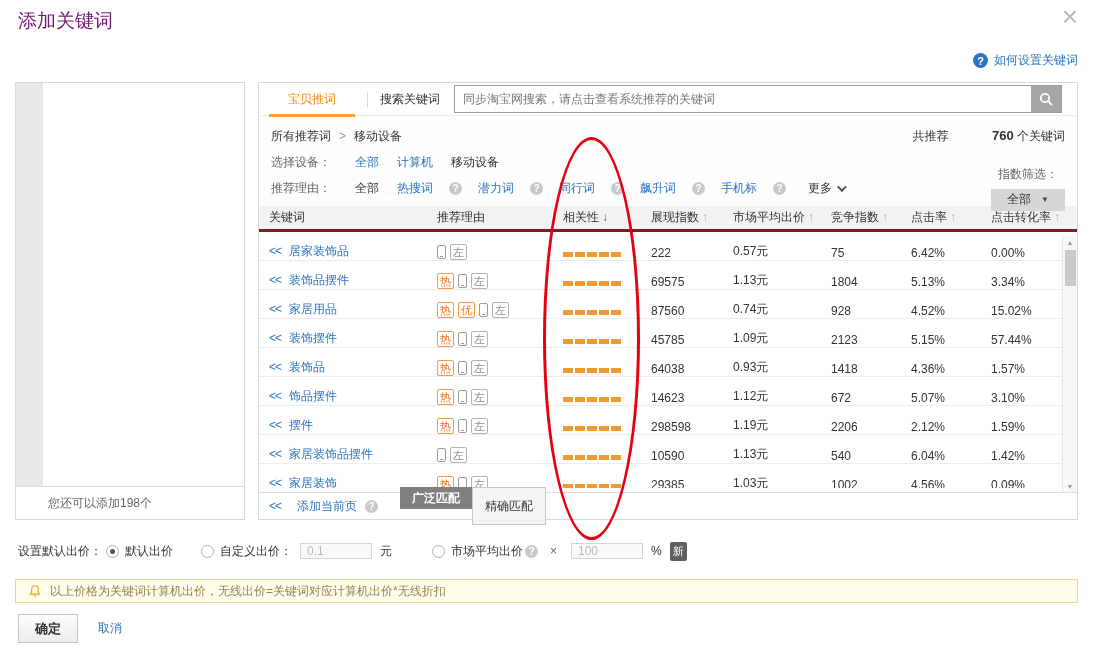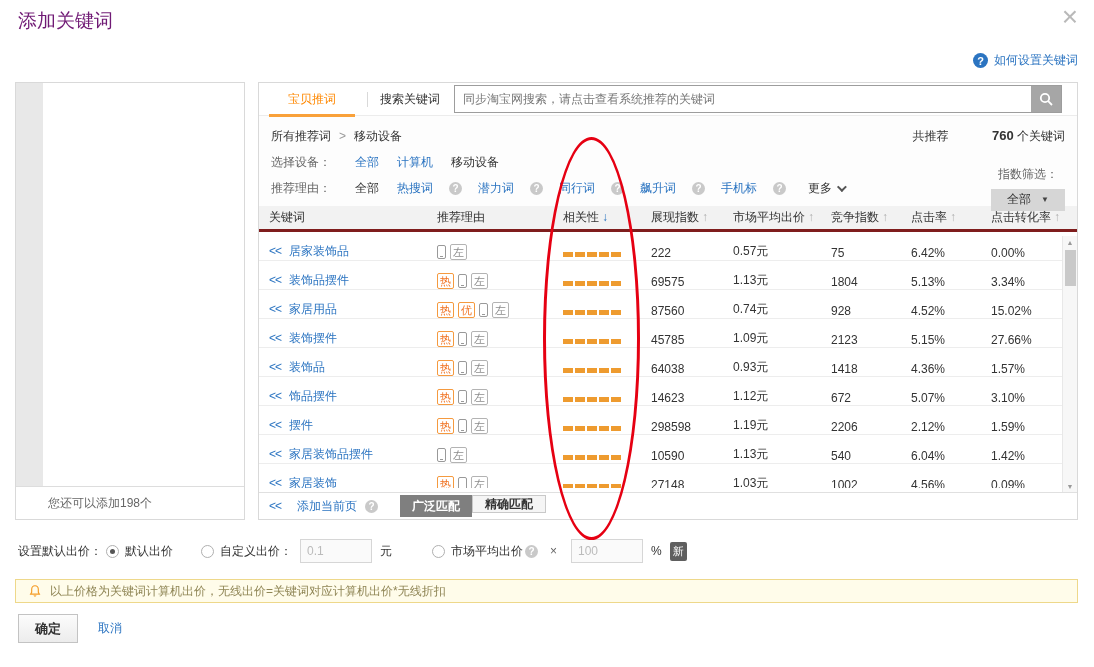--- a/index.html
+++ b/index.html
@@ -65,26 +65,26 @@
   .bar { width:10px; height:5px; background:#ee9b2f; display:inline-block; }
 
   .scrollbar { position:absolute; right:0; top:153px; width:15px; height:256px; background:#f7f7f7; border-left:1px solid #e8e8e8; }
   .sb-up, .sb-down { height:12px; display:flex; align-items:center; justify-content:center; font-size:7px; color:#999; cursor:pointer; }
   .sb-down { position:absolute; bottom:0; left:0; right:0; }
   .sb-thumb { width:11px; height:36px; background:#c9c9c9; margin:2px auto; cursor:pointer; }
 
   .table-footer { position:absolute; left:0; right:0; bottom:0; height:27px; border-top:1px solid #e0e0e0; background:#fff; display:flex; align-items:center; padding-left:10px; gap:8px; }
   .match-btns { display:flex; margin-left:14px; }
   .btn-broad { height:22px; padding:0 12px; background:#7f7f7f; color:#fff; font-weight:bold; display:flex; align-items:center; cursor:pointer; }
-  .btn-exact { height:18px; padding:0 12px; background:#f5f5f5; border:1px solid #c9c9c9; color:#333; font-weight:bold; display:flex; align-items:center; cursor:pointer; }
+  .btn-exact { height:38px; padding:0 12px; background:#f5f5f5; border:1px solid #c9c9c9; color:#333; font-weight:normal; display:flex; align-items:center; cursor:pointer; }
 
   .bid-row { position:absolute; left:18px; top:536px; right:16px; height:30px; display:flex; align-items:center; }
   .radio { width:13px; height:13px; border:1px solid #b0b0b0; border-radius:50%; background:#fff; position:relative; display:inline-block; margin-right:6px; flex:none; cursor:pointer; }
   .radio.on::after { content:""; position:absolute; left:3px; top:3px; right:3px; bottom:3px; border-radius:50%; background:#555; }
-  .bid-input { width:72px; height:24px; border:1px solid #d6d6d6; background:#fafafa; color:#bbb; padding:0 6px; font-size:12px; font-family:inherit; margin-left:8px; }
+  .bid-input { width:72px; height:16px; border:1px solid #d6d6d6; background:#fafafa; color:#bbb; padding:0 6px; font-size:12px; font-family:inherit; margin-left:8px; }
   .new-badge { background:#5f5f5f; color:#fff; font-size:11px; padding:2px 3px; border-radius:2px; margin-left:8px; }
 
   .warning-bar { position:absolute; left:15px; right:16px; top:579px; height:24px; border:1px solid #eed88a; background:#fffcea; display:flex; align-items:center; gap:8px; padding-left:12px; color:#8f8555; }
 
   .actions { position:absolute; left:18px; top:614px; display:flex; align-items:center; gap:20px; }
   .confirm-btn { width:60px; height:29px; border:1px solid #c3c3c3; background:linear-gradient(#fcfcfc,#ececec); color:#333; font-weight:bold; font-size:13px; cursor:pointer; display:flex; align-items:center; justify-content:center; }
 
   .red-ellipse { position:absolute; left:543px; top:137px; width:97px; height:403px; border:3px solid #e60012; border-radius:50%; pointer-events:none; z-index:50; }
 </style>
 </head>
@@ -258,21 +258,21 @@
               <span class="bar"></span>
               <span class="bar"></span>
               <span class="bar"></span>
               <span class="bar"></span>
               <span class="bar"></span>
             </span></div>
           <div class="cell c3">45785</div>
           <div class="cell c4">1.09元</div>
           <div class="cell c5">2123</div>
           <div class="cell c6">5.15%</div>
-          <div class="cell c7">27.66%</div>
+          <div class="cell c7">57.44%</div>
         </div>
         <div class="tr">
           <div class="cell c0"><span class="addp">&lt;&lt;</span><span class="kw">装饰品</span></div>
           <div class="cell c1 badges">
             <span class="badge hot">热</span>
             <span class="phone"></span>
             <span class="badge left">左</span>
           </div>
           <div class="cell c2"><span class="bars">
               <span class="bar"></span>
@@ -353,21 +353,21 @@
             <span class="phone"></span>
             <span class="badge left">左</span>
           </div>
           <div class="cell c2"><span class="bars">
               <span class="bar"></span>
               <span class="bar"></span>
               <span class="bar"></span>
               <span class="bar"></span>
               <span class="bar"></span>
             </span></div>
-          <div class="cell c3">27148</div>
+          <div class="cell c3">29385</div>
           <div class="cell c4">1.03元</div>
           <div class="cell c5">1002</div>
           <div class="cell c6">4.56%</div>
           <div class="cell c7">0.09%</div>
         </div>
       </div>
 
     <div class="scrollbar">
       <div class="sb-up">▲</div>
       <div class="sb-thumb"></div>

